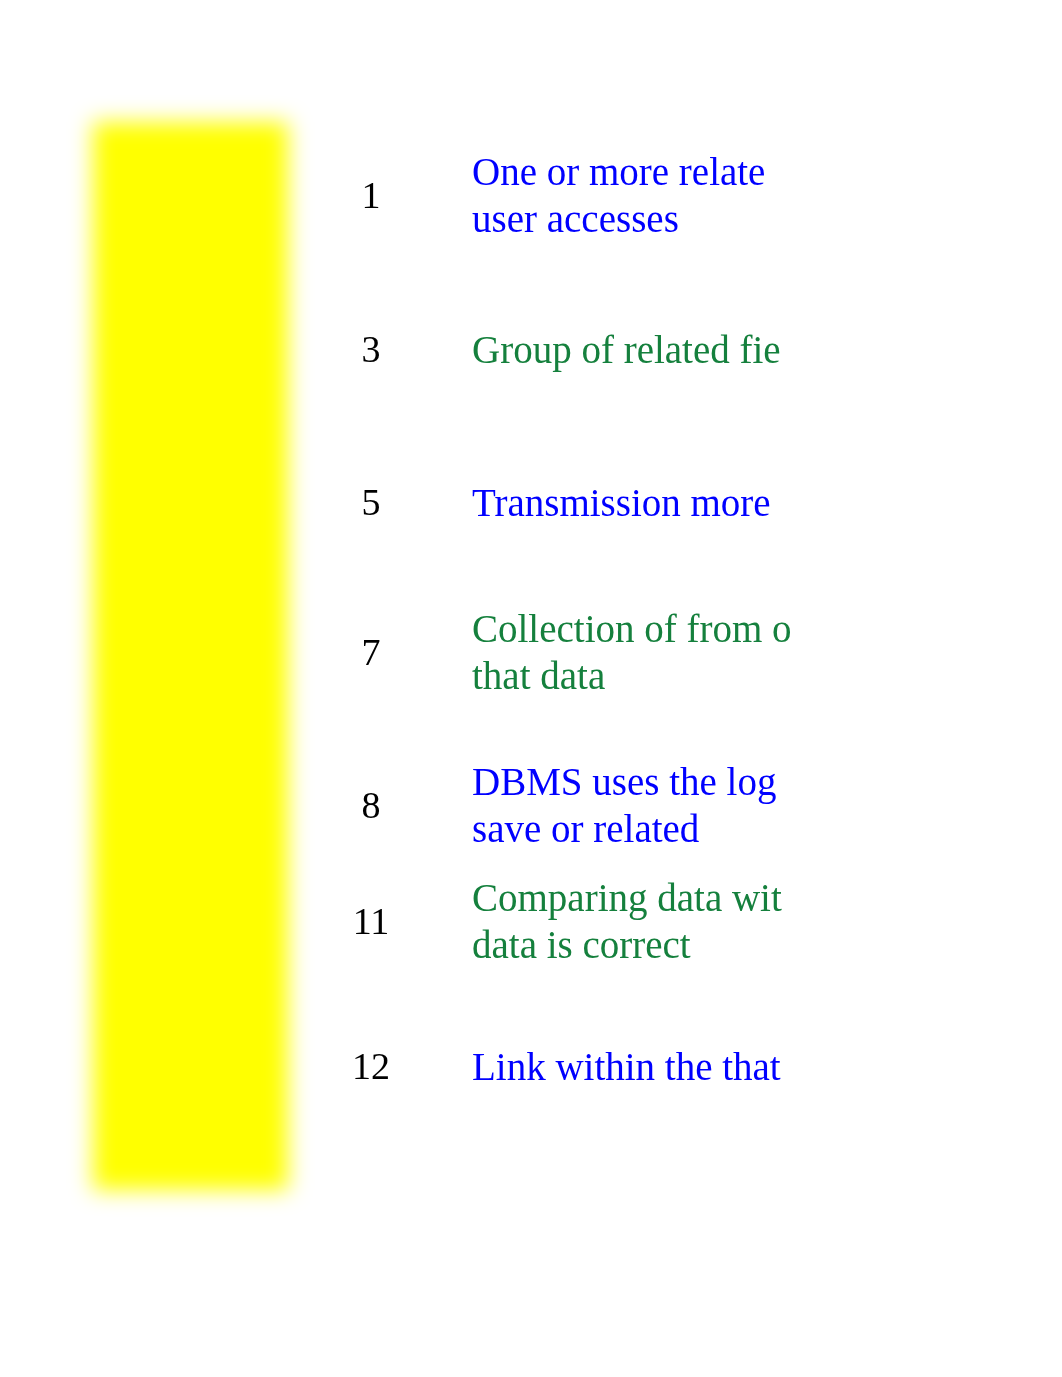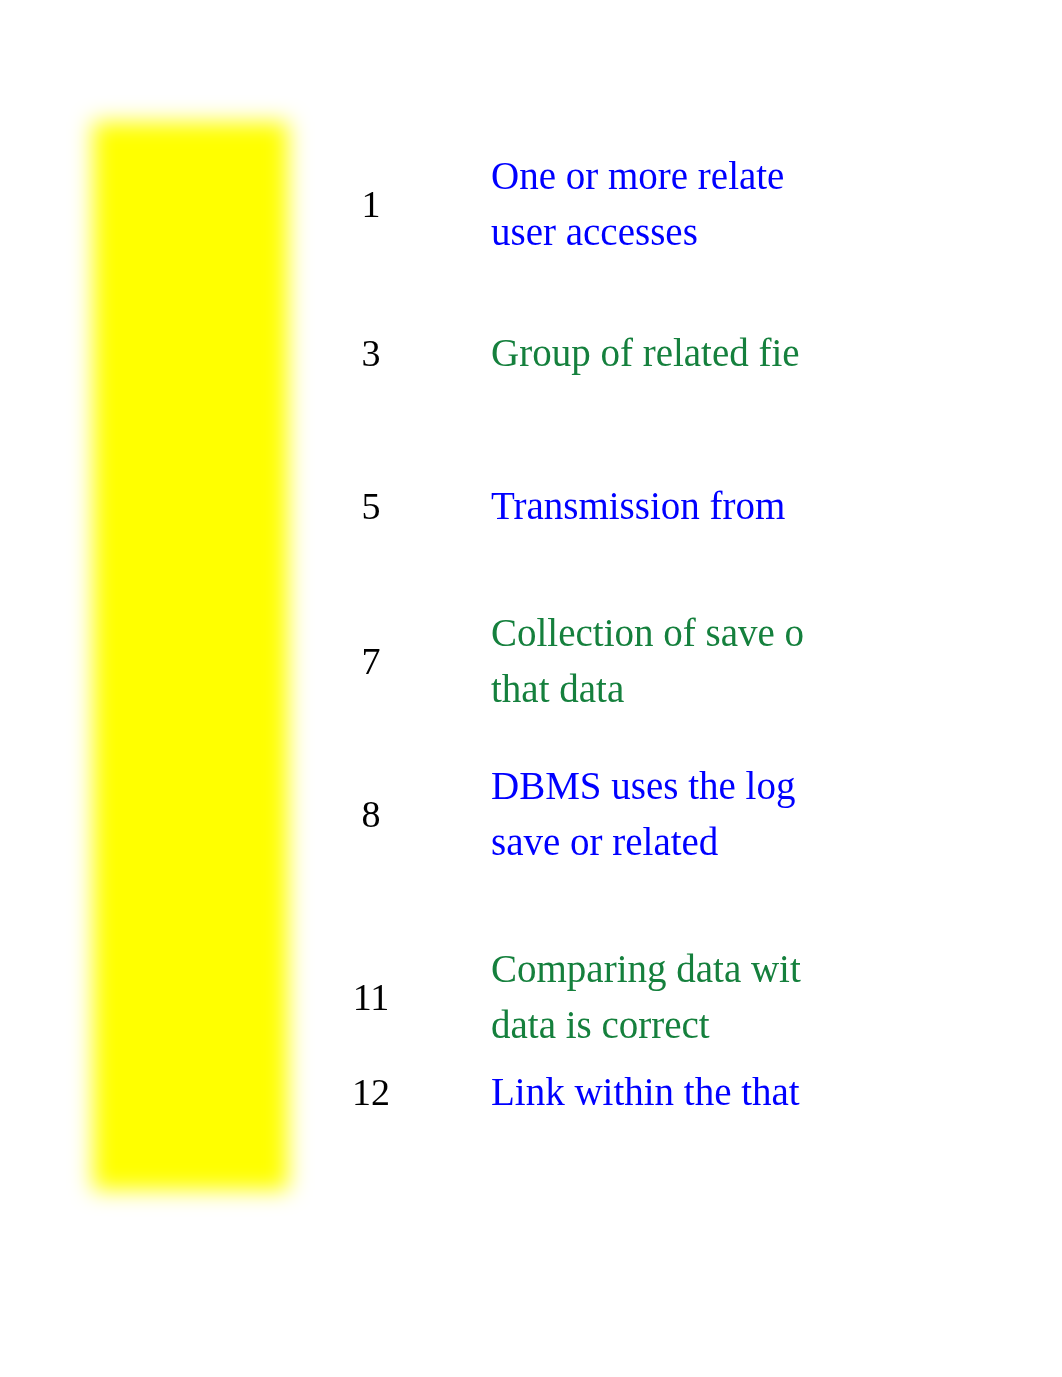--- a/index.html
+++ b/index.html
@@ -57,23 +57,23 @@
     width: 62px;
     flex: 0 0 62px;
     text-align: center;
     font-size: 38px;
     line-height: 48px;
     color: #000000;
     white-space: nowrap;
   }
 
   .row-text {
-    margin-left: 89px;
+    margin-left: 70px;
     font-size: 39px;
-    line-height: 56px;
+    line-height: 47px;
     white-space: pre-line;
   }
 
   .row-text.blue  { color: #0000ff; }
   .row-text.black { color: #15803d; }
 </style>
 </head>
 <body>
 
 <div id="page">
@@ -85,36 +85,36 @@
         <div class="row-number">1</div>
         <div class="row-text blue">One or more relate
 user accesses</div>
       </div>
       <div class="list-row" style="top: 325px;">
         <div class="row-number">3</div>
         <div class="row-text black">Group of related fie</div>
       </div>
       <div class="list-row" style="top: 478px;">
         <div class="row-number">5</div>
-        <div class="row-text blue">Transmission from</div>
+        <div class="row-text blue">Transmission more</div>
       </div>
       <div class="list-row" style="top: 605px;">
         <div class="row-number">7</div>
-        <div class="row-text black">Collection of save o
+        <div class="row-text black">Collection of from o
 that data</div>
       </div>
       <div class="list-row" style="top: 758px;">
         <div class="row-number">8</div>
         <div class="row-text blue">DBMS uses the log
 save or related</div>
       </div>
-      <div class="list-row" style="top: 941px;">
+      <div class="list-row" style="top: 874px;">
         <div class="row-number">11</div>
         <div class="row-text black">Comparing data wit
 data is correct</div>
       </div>
-      <div class="list-row" style="top: 1064px;">
+      <div class="list-row" style="top: 1042px;">
         <div class="row-number">12</div>
         <div class="row-text blue">Link within the that</div>
       </div>
     </div>
 
 </div>
 
 </body></html>

